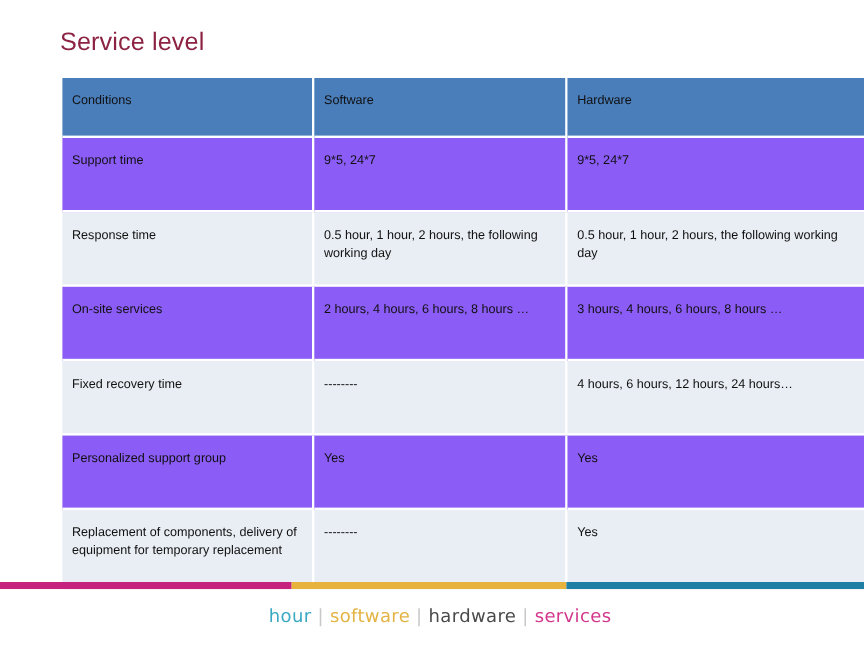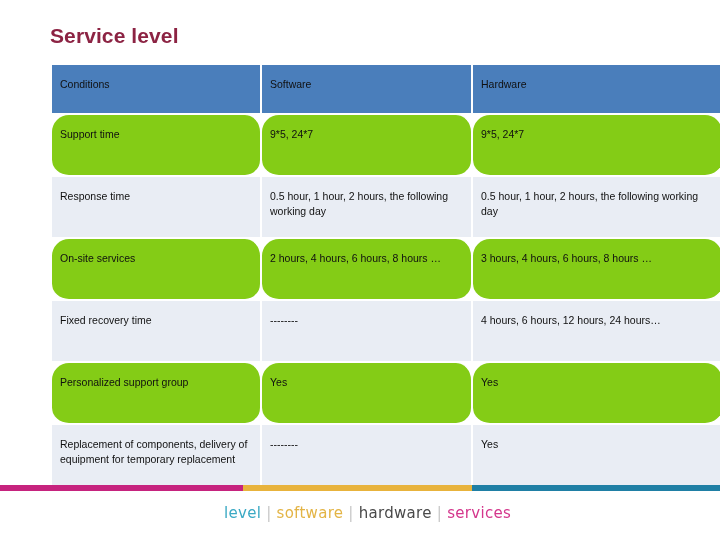--- a/index.html
+++ b/index.html
@@ -14,21 +14,21 @@
     overflow: hidden;
     position: relative;
   }
 
   
   .slide-title {
     position: absolute;
     left: 50px;
     top: 24px;
     font-size: 21px;
-    font-weight: bold;
+    font-weight: normal;
     color: #8c2343;
     letter-spacing: 0.1px;
     white-space: nowrap;
   }
 
   
   .slt-table {
     position: absolute;
     left: 52px;
     top: 65px;
@@ -61,21 +61,21 @@
     background: #4a7ebb;
     color: #ffffff;
     font-weight: bold;
     font-size: 11px;
     height: 26px;
     padding-top: 11px;
     padding-bottom: 11px;
     border-bottom: 2px solid #ffffff;
   }
 
-  tbody tr.row-odd td  { background: #84cc16; border-radius: 17px; }
+  tbody tr.row-odd td  { background: #8b5cf6; }
   tbody tr.row-even td { background: #e9edf4; }
 
   tbody tr.h-tall td   { height: 38px; }
   tbody tr.h-last td   { height: 58px; }
 
   .cell-label { font-weight: normal; }
 
   
   .footer-bar {
     position: absolute;
@@ -234,16 +234,16 @@
   <div class="bar-seg-magenta"></div>
   <div class="bar-seg-yellow"></div>
   <div class="bar-seg-teal"></div>
 </div>
 
 <div class="footer">
 
 
 
   <div class="tagline">
-    <span class="tg-cloud">level</span><span class="tg-sep">|</span><span class="tg-software">software</span><span class="tg-sep">|</span><span class="tg-hardware">hardware</span><span class="tg-sep">|</span><span class="tg-services">services</span>
+    <span class="tg-cloud">hour</span><span class="tg-sep">|</span><span class="tg-software">software</span><span class="tg-sep">|</span><span class="tg-hardware">hardware</span><span class="tg-sep">|</span><span class="tg-services">services</span>
   </div>
 
 </div>
 
 </body></html>

